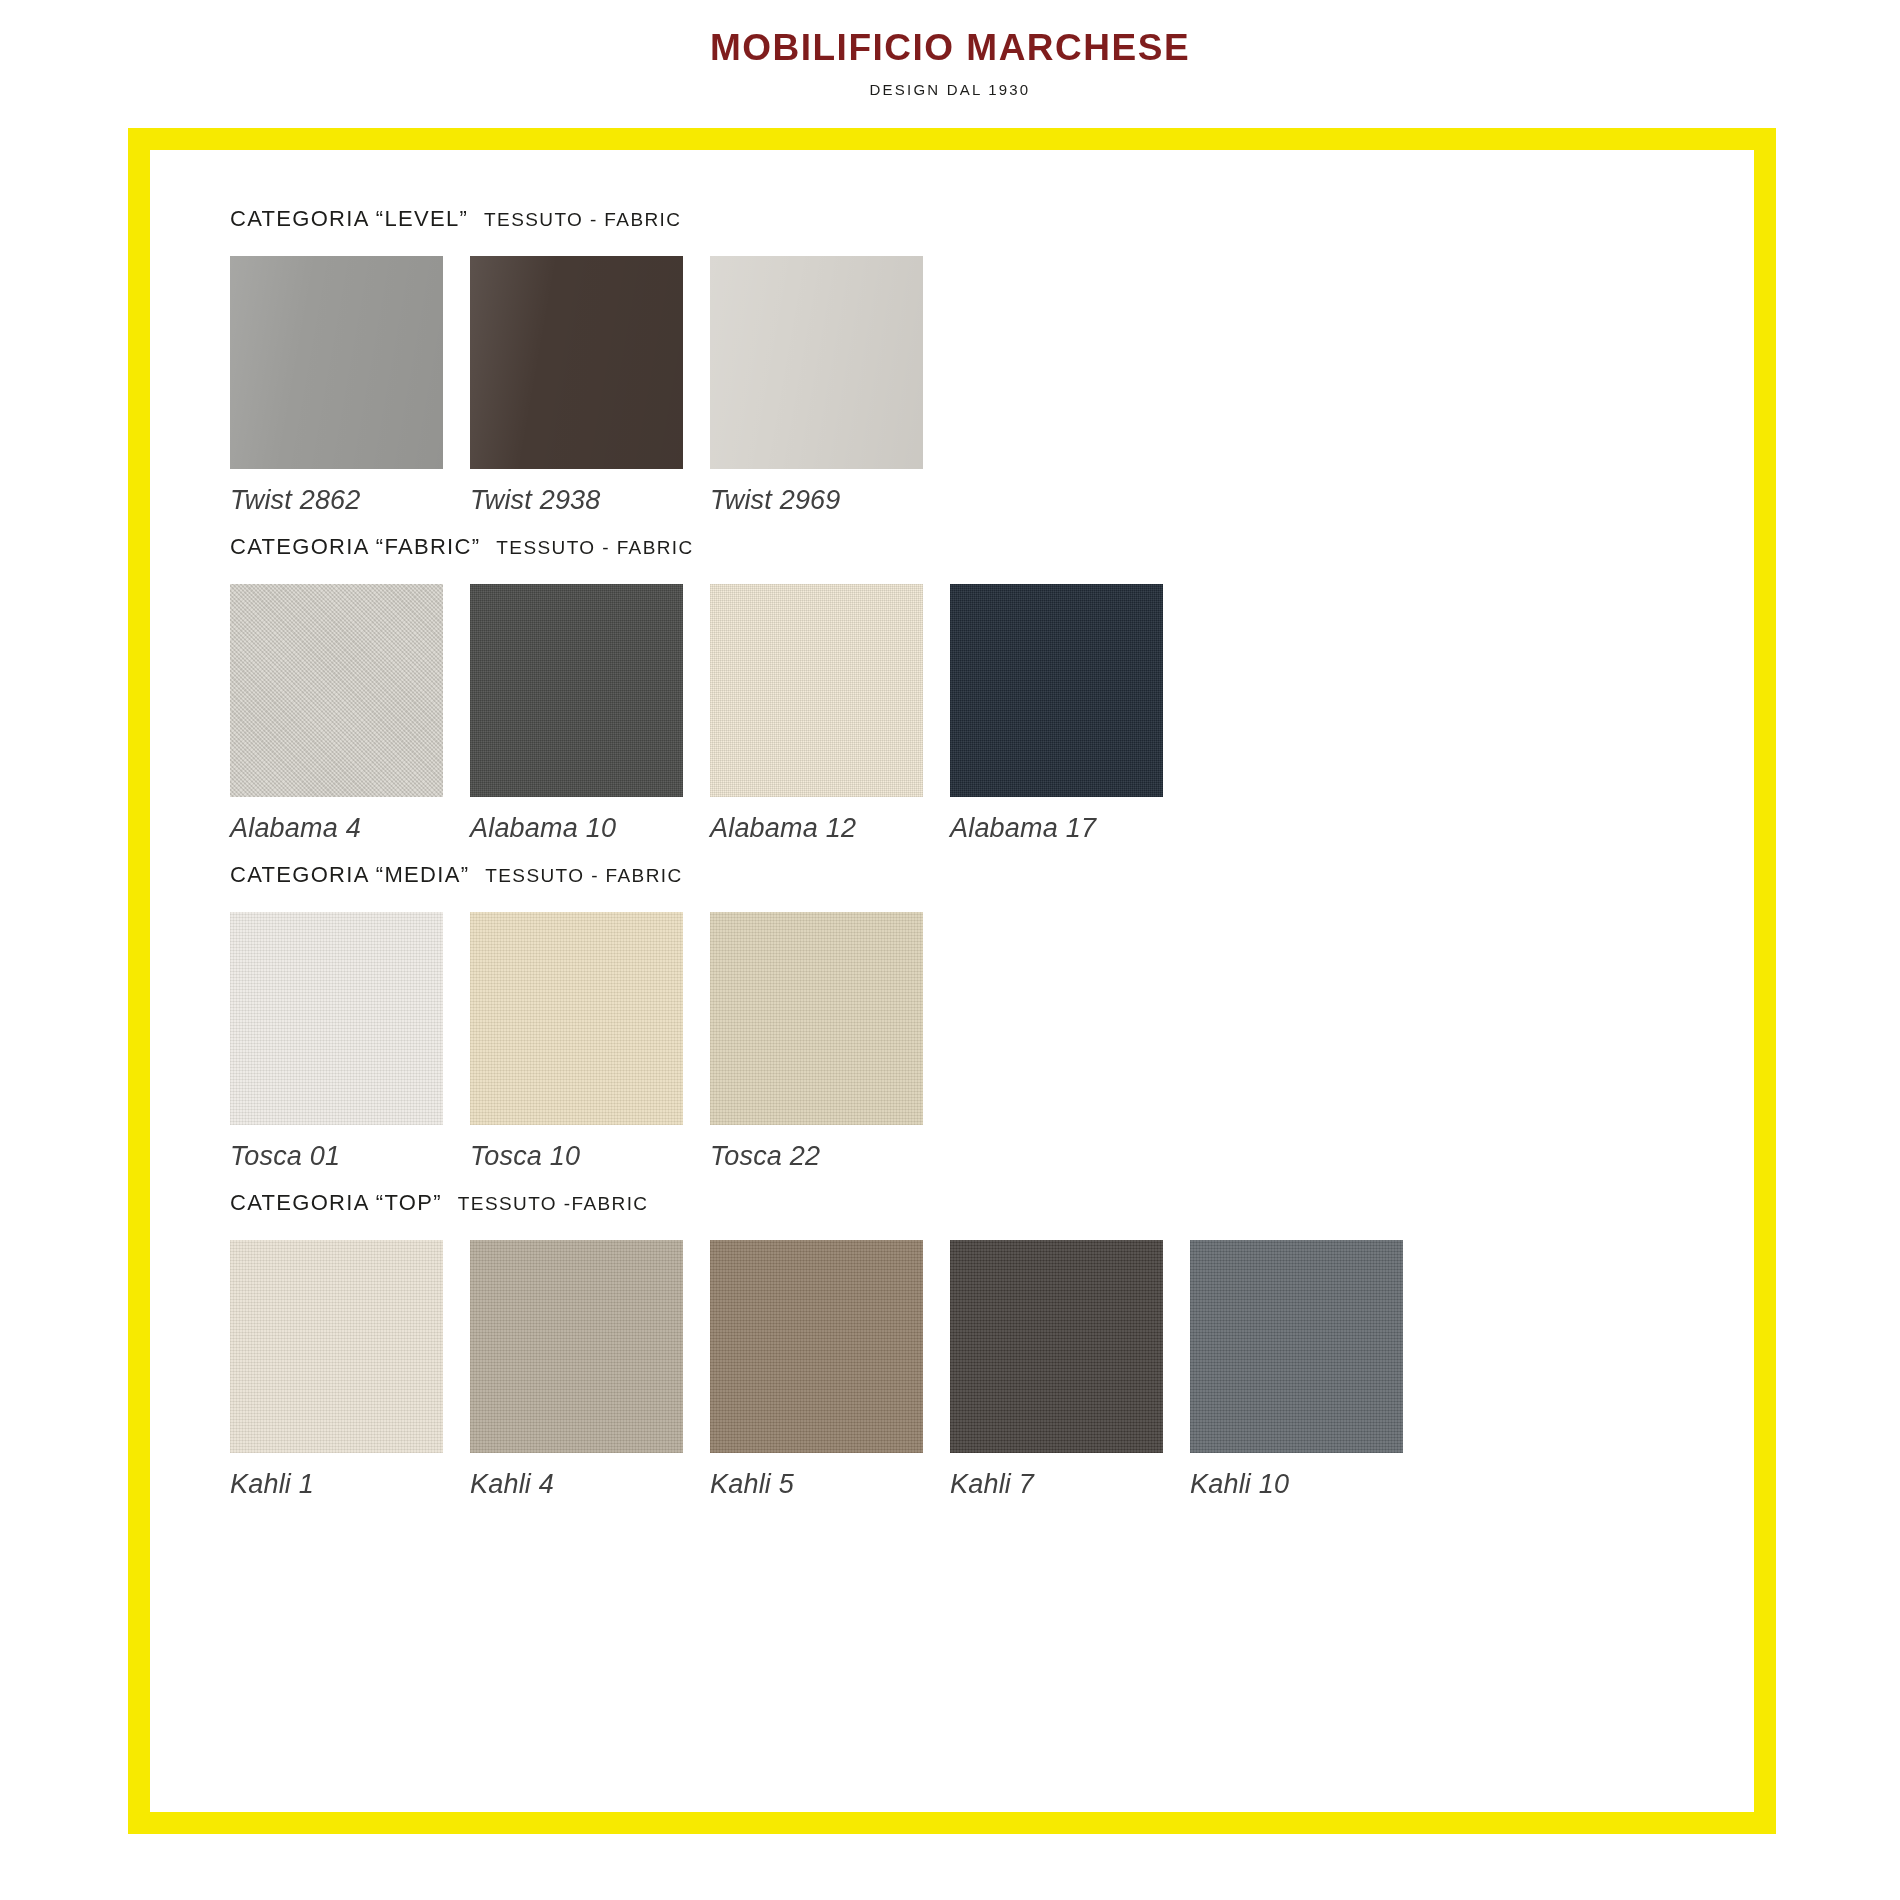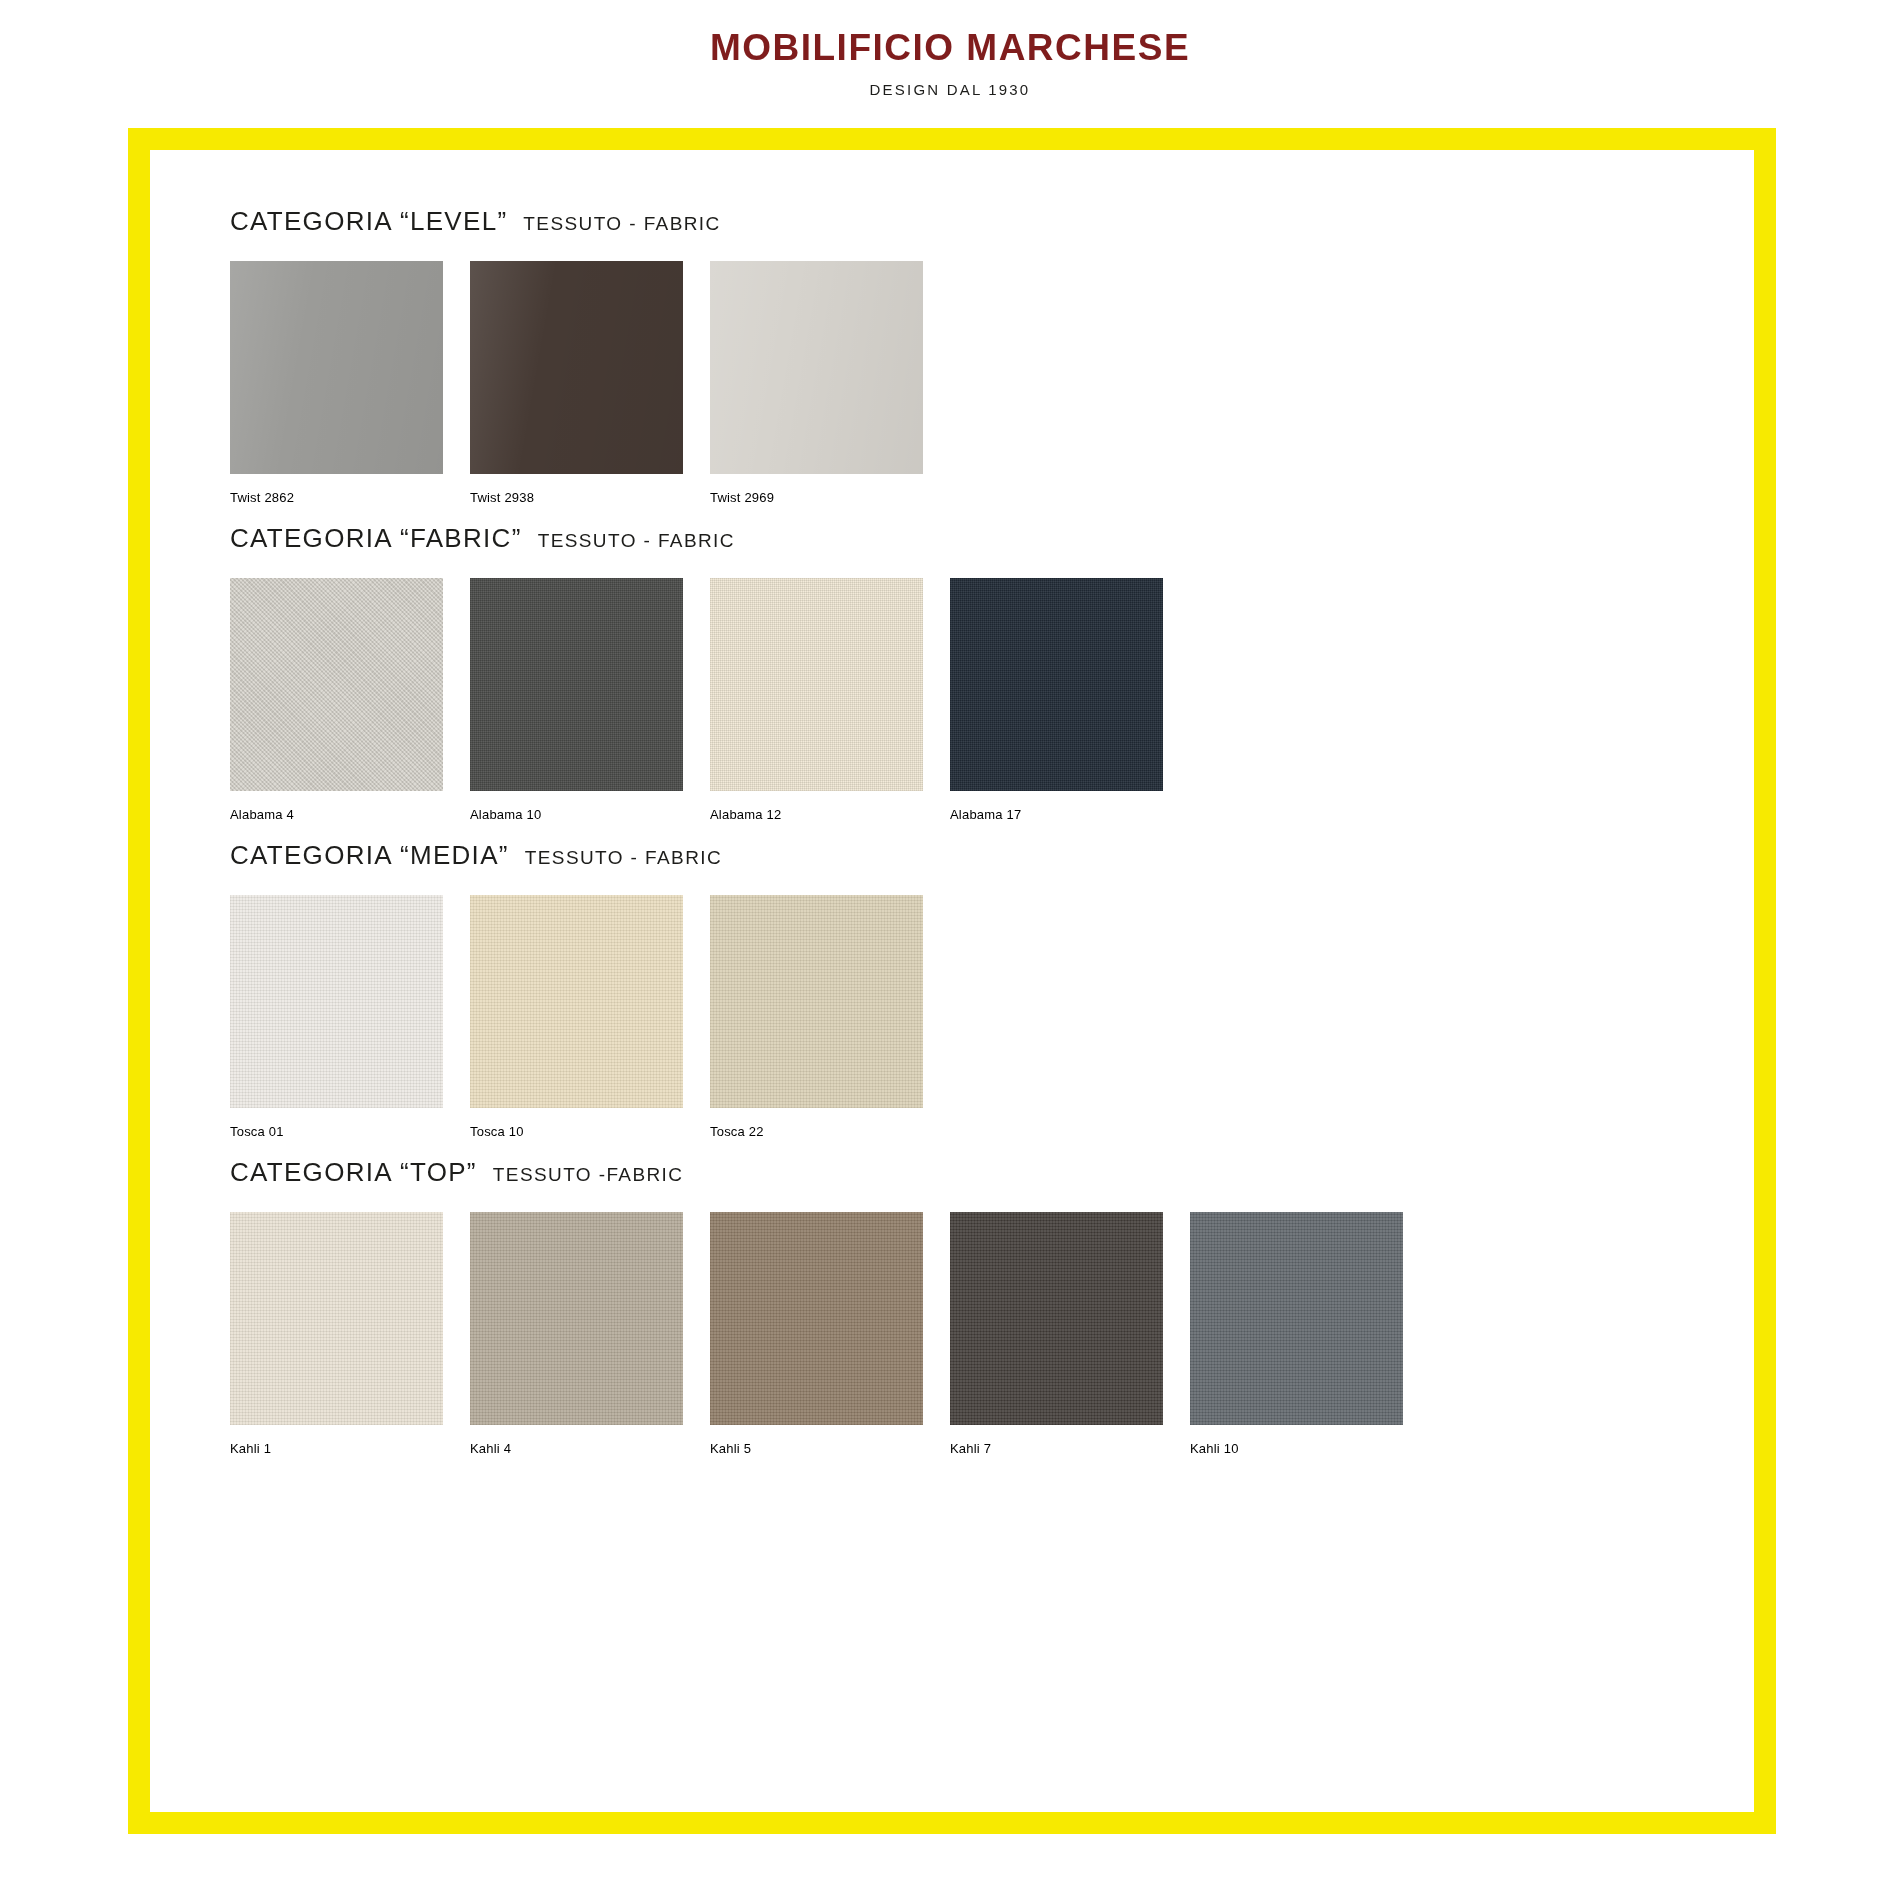--- a/index.html
+++ b/index.html
@@ -66,21 +66,21 @@
     margin-bottom: 18px;
   }
   .cat-head {
     display: flex;
     align-items: baseline;
     gap: 16px;
     margin-bottom: 24px;
     white-space: nowrap;
   }
   .cat-title {
-    font-size: 26px;
+    font-size: 22px;
     letter-spacing: 1.3px;
     color: #1d1d1b;
   }
   .cat-tag {
     font-size: 19px;
     letter-spacing: 1.4px;
     color: #1d1d1b;
     text-align: right;
   }
 
@@ -96,23 +96,24 @@
     height: 213px;
     position: relative;
     overflow: hidden;
   }
   .swatch .tex {
     position: absolute;
     inset: 0;
   }
   .swatch-label {
     margin-top: 16px;
-    font-size: 13px;
-    color: #000000;
+    font-size: 27px;
+    color: #404040;
     letter-spacing: 0.2px;
+    font-style: italic;
   }
 
   
   .tex-smooth {
     background-image: linear-gradient(100deg, rgba(255,255,255,0.12) 0%, rgba(255,255,255,0.0) 35%, rgba(0,0,0,0.05) 100%);
   }
   .tex-weave {
     background-image:
       repeating-linear-gradient(0deg, rgba(0,0,0,0.07) 0px, rgba(0,0,0,0.07) 1px, rgba(255,255,255,0.05) 1px, rgba(255,255,255,0.05) 2px),
       repeating-linear-gradient(90deg, rgba(0,0,0,0.07) 0px, rgba(0,0,0,0.07) 1px, rgba(255,255,255,0.05) 1px, rgba(255,255,255,0.05) 2px);

